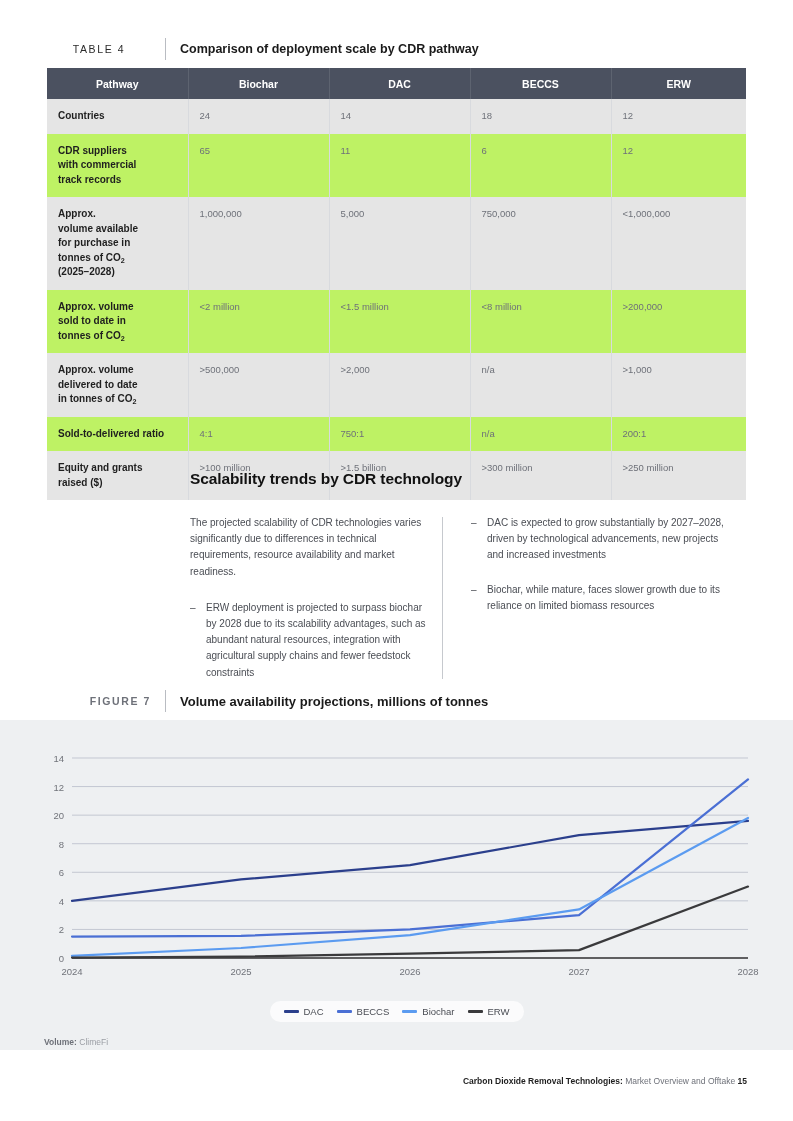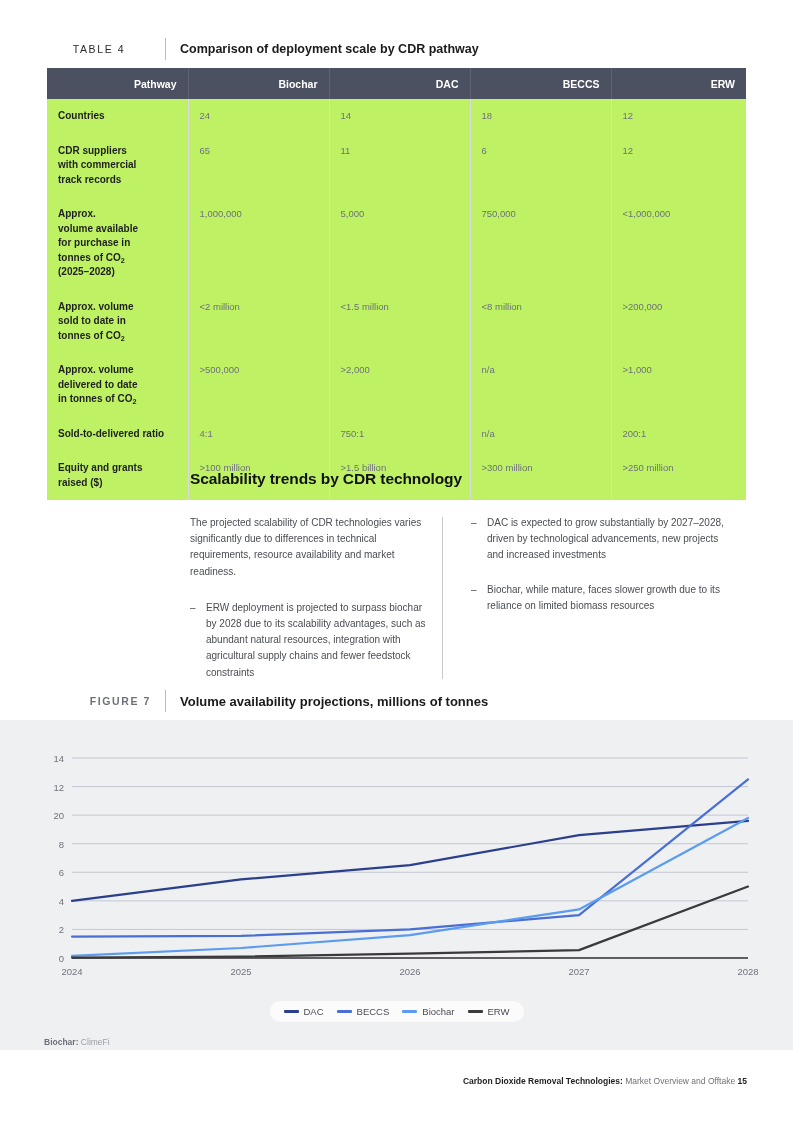--- a/index.html
+++ b/index.html
@@ -27,34 +27,34 @@
   .tbl {
     position: absolute; left: 47px; top: 68px;
     width: 699px; border-collapse: collapse; table-layout: fixed;
   }
   .tbl col.c0 { width: 141px; }
   .tbl col.c1 { width: 141px; }
   .tbl col.c2 { width: 141px; }
   .tbl col.c3 { width: 141px; }
   .tbl col.c4 { width: 135px; }
   .tbl th {
-    background: #4b5160; color: #ffffff; text-align: right;
+    background: #4b5160; color: #ffffff; text-align: center;
     font-size: 10.5px; font-weight: 700; padding: 9px 11px;
     border-right: 1px solid #5d6370; height: 31px; vertical-align: middle;
   }
   .tbl th:last-child { border-right: none; }
   .tbl td {
     font-size: 9.5px; padding: 10px 11px; vertical-align: top;
     border-right: 1px solid #d8dade; color: #6e7179; line-height: 1.42;
   }
   .tbl td:last-child { border-right: none; }
   .tbl td.lbl {
     color: #1f1f1f; font-weight: 700; font-size: 10px; line-height: 1.45;
   }
-  .tbl tr.shade td { background: #bef264; margin-top: 48px; }
+  .tbl tr.shade td { background: #e5e5e5; margin-top: 48px; }
   .tbl tr.plain td { background: #bef264; }
   .tbl tr.plain td { border-bottom: none; }
   sub { font-size: 0.72em; vertical-align: baseline; position: relative; top: 2px; }
 
   
   .scal-wrap { position: absolute; left: 190px; top: 470px; width: 560px; }
   .scal-title { font-size: 15.5px; font-weight: 700; color: #111; letter-spacing: -0.1px; }
   .scal-cols { display: flex; margin-top: 27px; }
   .scal-left { width: 252px; padding-right: 16px; }
   .scal-divider { width: 1px; background: #c6c9ce; margin: 2px 0 2px 0; align-self: stretch; }
@@ -270,21 +270,21 @@
         <span class="leg-swatch" style="background: rgb(91, 155, 240);"></span>
         <span class="leg-text">Biochar</span>
       </div>
       <div class="leg-item">
         <span class="leg-swatch" style="background: rgb(58, 58, 60);"></span>
         <span class="leg-text">ERW</span>
       </div>
     </div>
 
   <div class="source">
-    <b>Biochar:</b>
+    <b>Volume:</b>
     <span>ClimeFi</span>
   </div>
   <div class="footer-right">
     <b>Carbon Dioxide Removal Technologies:</b>
     <span>Market Overview and Offtake</span>
     <span class="pg">15</span>
   </div>
 
 </div>
 

